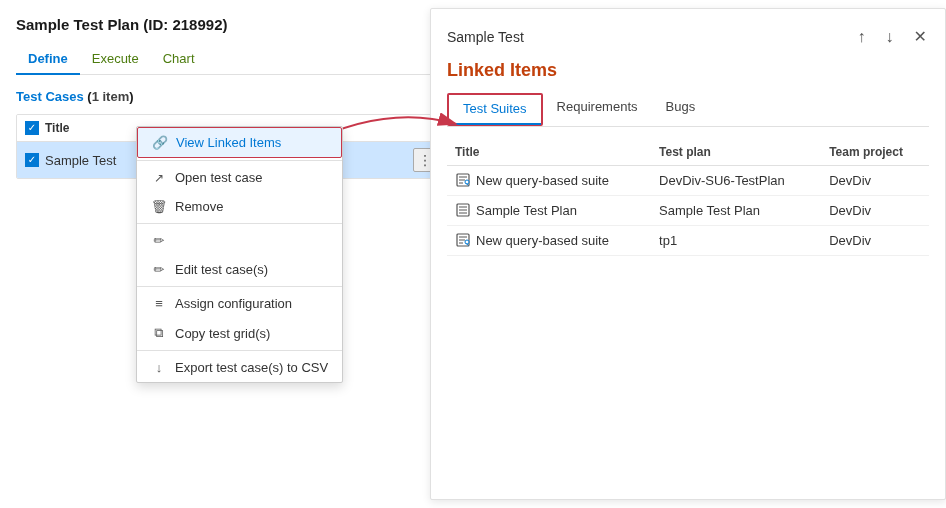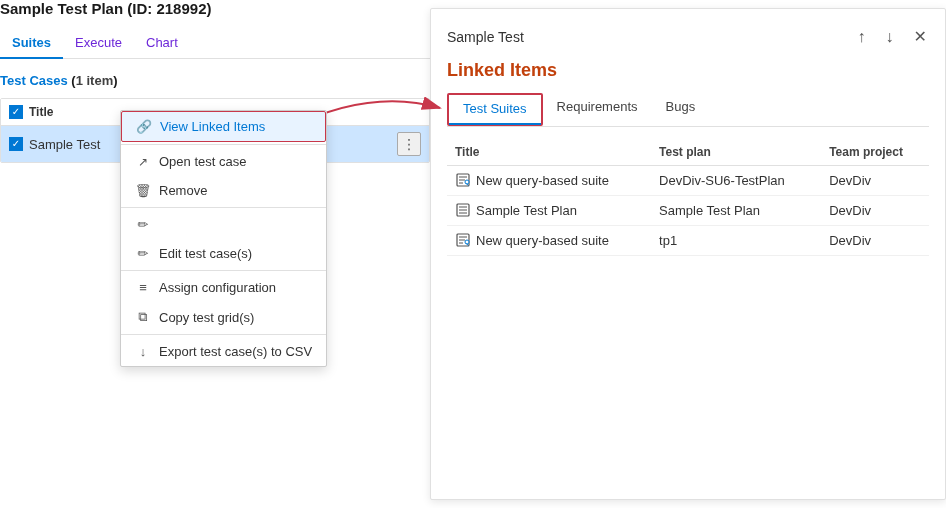--- a/index.html
+++ b/index.html
@@ -10,20 +10,21 @@
       color: #333;
       width: 946px;
       height: 508px;
       overflow: hidden;
       position: relative;
     }
 
     .main-container {
       display: flex;
       height: 100%;
+      padding: 16px;
       gap: 0;
       position: relative;
     }
 
     .left-panel {
       width: 430px;
       flex-shrink: 0;
       position: relative;
     }
 
@@ -37,21 +38,21 @@
     .tab-bar {
       display: flex;
       gap: 0;
       border-bottom: 1px solid #e0e0e0;
       margin-bottom: 14px;
     }
 
     .tab {
       padding: 6px 12px 8px 12px;
       cursor: pointer;
-      color: #6d28d9;
+      color: #4d7c0f;
       font-size: 13px;
       position: relative;
     }
 
     .tab.active {
       color: #0078d4;
       font-weight: 600;
     }
 
     .tab.active::after {
@@ -312,21 +313,21 @@
 </head>
 <body>
 
 <div class="main-container">
 
   <div class="left-panel">
 
     <div class="page-title">Sample Test Plan (ID: 218992)</div>
 
     <div class="tab-bar">
-      <div class="tab active">Suites</div>
+      <div class="tab active">Define</div>
       <div class="tab">Execute</div>
       <div class="tab">Chart</div>
     </div>
 
     <div class="section-title">
       <span>Test Cases</span>
       (<span style="color:#404040">1 item</span>)
     </div>
 
     <div class="test-cases-list">

